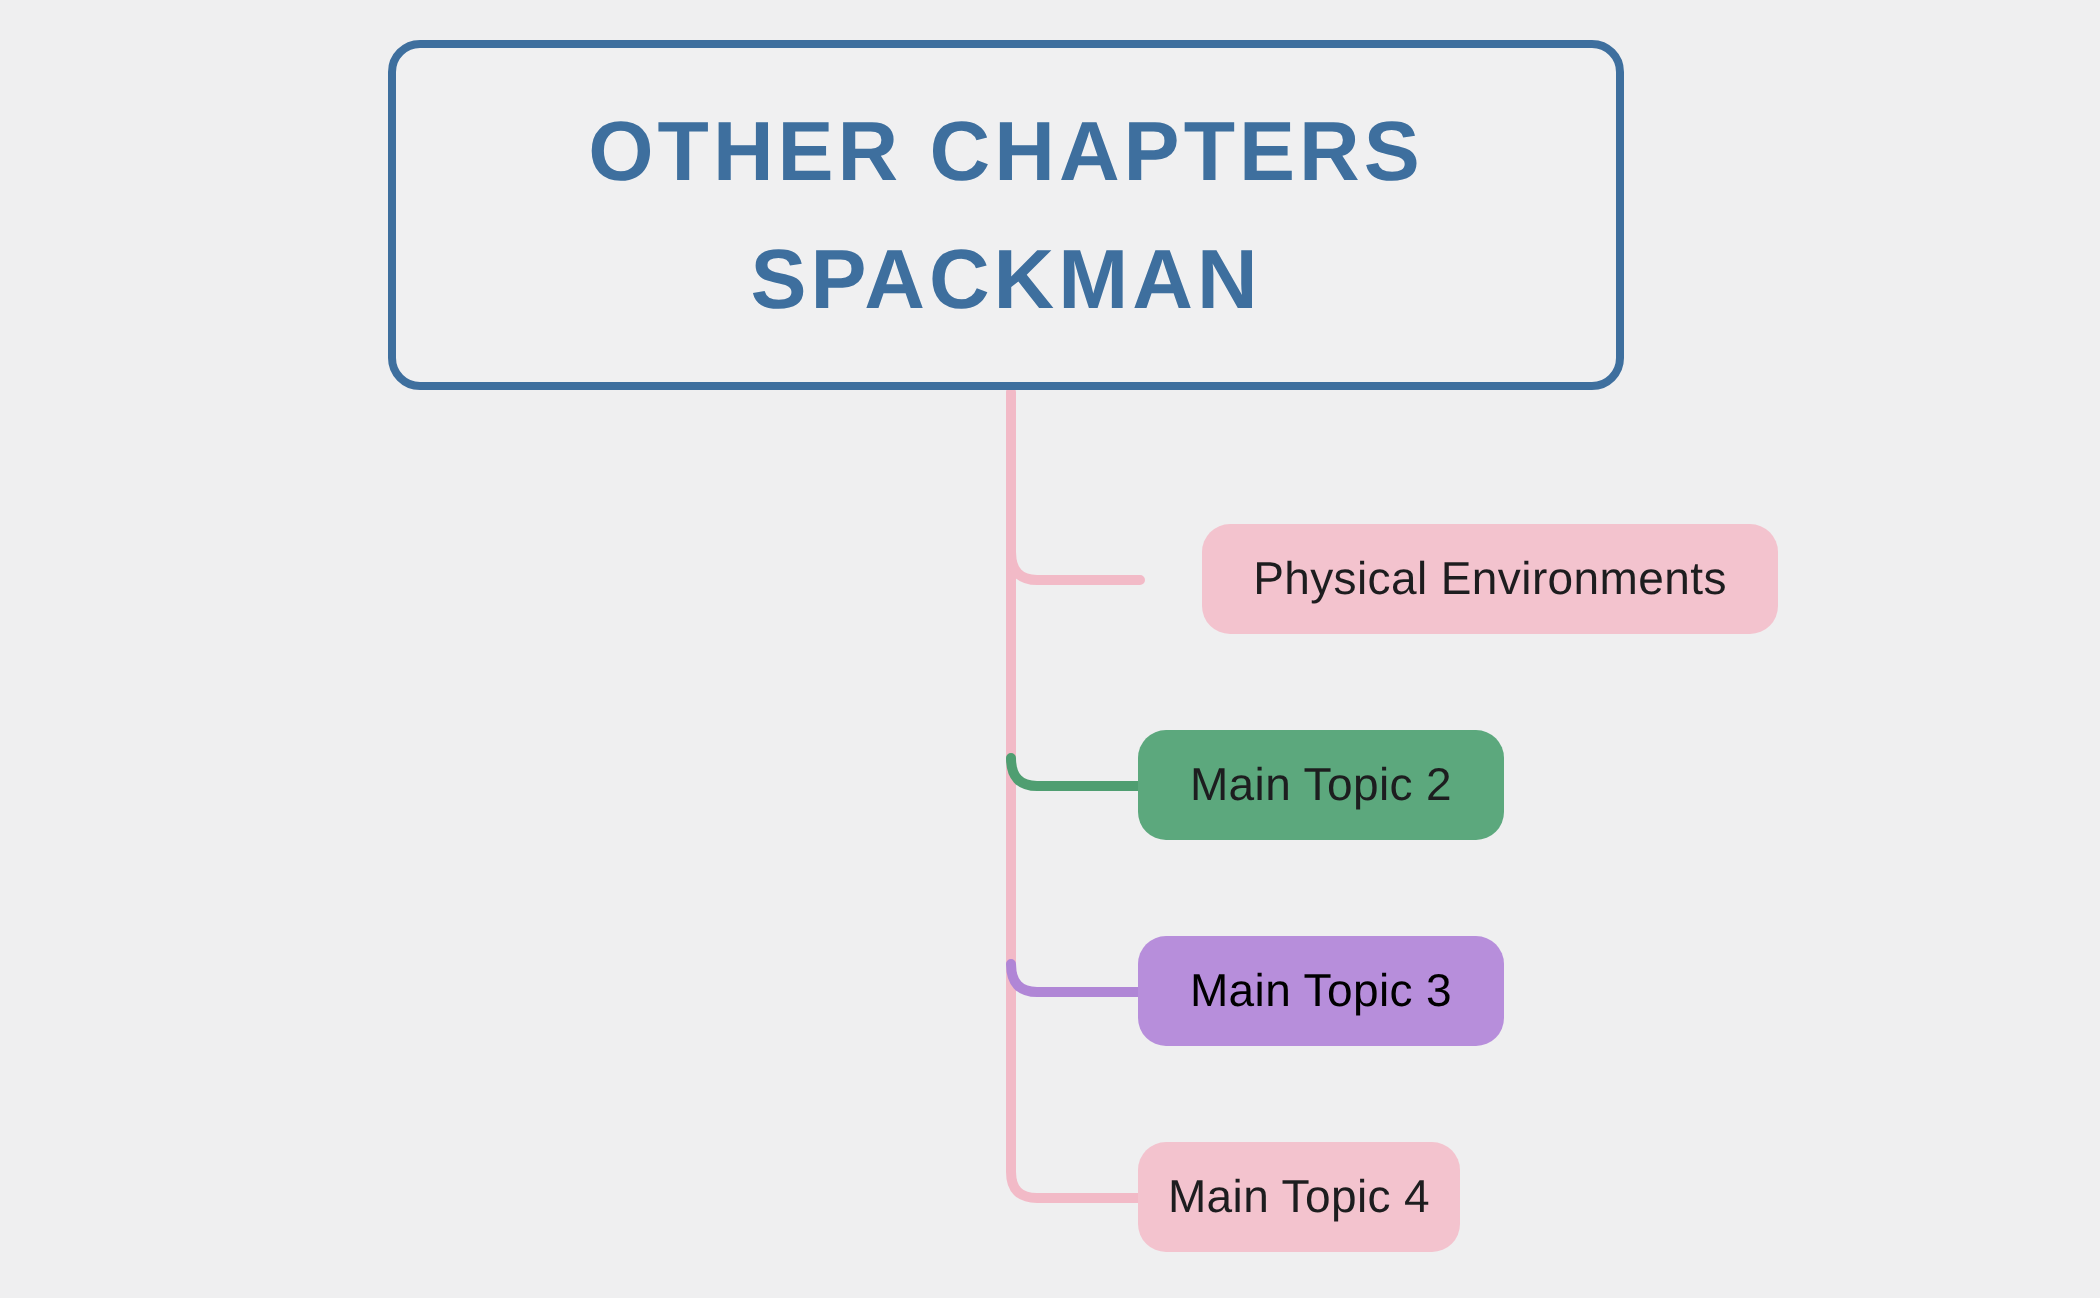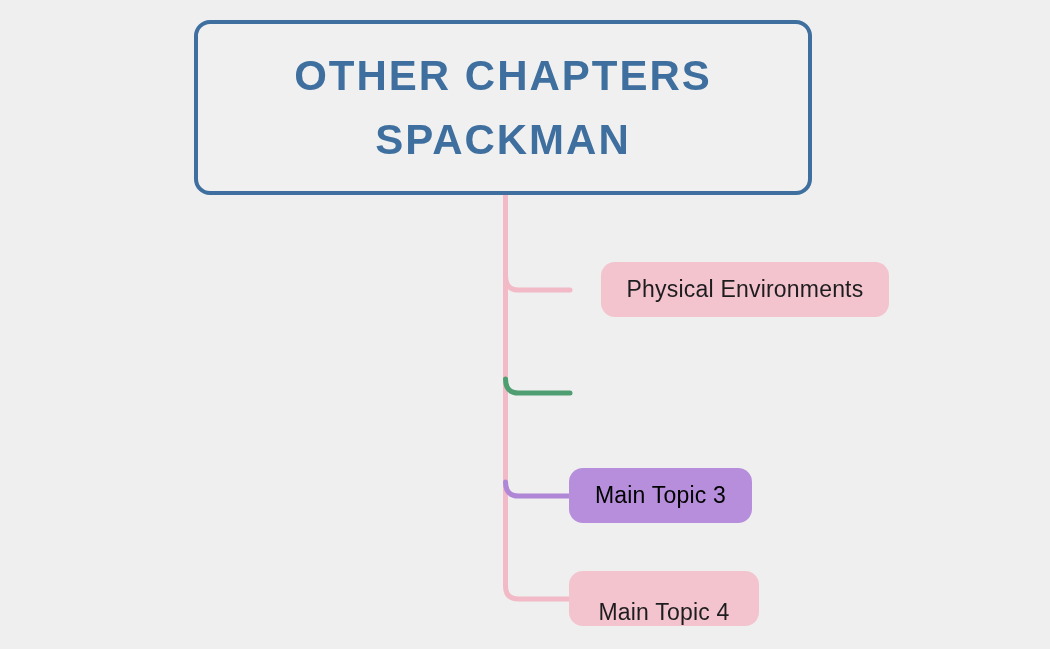--- a/index.html
+++ b/index.html
@@ -53,21 +53,21 @@
     justify-content: center;
     font-size: 23px;
     font-weight: 500;
     letter-spacing: 0.2px;
     white-space: nowrap;
     cursor: pointer;
   }
   .topic-1 { left: 569px; top: 262px; width: 288px; margin-left: 32px; }
   .topic-2 { left: 569px; top: 365px; width: 183px; }
   .topic-3 { left: 569px; top: 468px; width: 183px; }
-  .topic-4 { left: 569px; top: 571px; width: 190px; align-items: flex-end; }
+  .topic-4 { left: 569px; top: 571px; width: 161px; }
 </style>
 </head>
 <body>
 
 <div class="canvas" style="background-color: rgb(239, 239, 240);">
 
   <svg class="connectors" viewBox="0 0 1050 649" xmlns="http://www.w3.org/2000/svg">
     <path d="M 505.5 196 L 505.5 586 Q 505.5 599 518.5 599 L 570 599" fill="none" stroke-width="5" stroke-linecap="round" stroke="#f2bac7"></path>
     <path d="M 505.5 276 Q 505.5 290 518.5 290 L 570 290" fill="none" stroke-width="5" stroke-linecap="round" stroke="#f2bac7"></path>
     <path d="M 505.5 379 Q 505.5 393 518.5 393 L 570 393" fill="none" stroke-width="5" stroke-linecap="round" stroke="#4f9e71"></path>
@@ -76,20 +76,23 @@
 
   <div class="root-node" style="border-color: rgb(62, 111, 158); color: rgb(62, 111, 158); background-color: rgb(240, 240, 241);">
     <div class="root-title-line">OTHER CHAPTERS</div>
     <div class="root-title-line">SPACKMAN</div>
   </div>
 
   <div class="topic topic-1" style="background-color: rgb(243, 195, 206); color: rgb(29, 29, 31);">
     <span>Physical Environments</span>
   </div>
 
+  <div class="topic topic-2" style="background-color: rgb(92, 168, 125); color: rgb(29, 29, 31);">
+    <span>Main Topic 2</span>
+  </div>
 
   <div class="topic topic-3" style="background-color: rgb(183, 142, 219); color: #000000;">
     <span>Main Topic 3</span>
   </div>
 
   <div class="topic topic-4" style="background-color: rgb(243, 195, 206); color: rgb(29, 29, 31);">
     <span>Main Topic 4</span>
   </div>
 
 </div>

